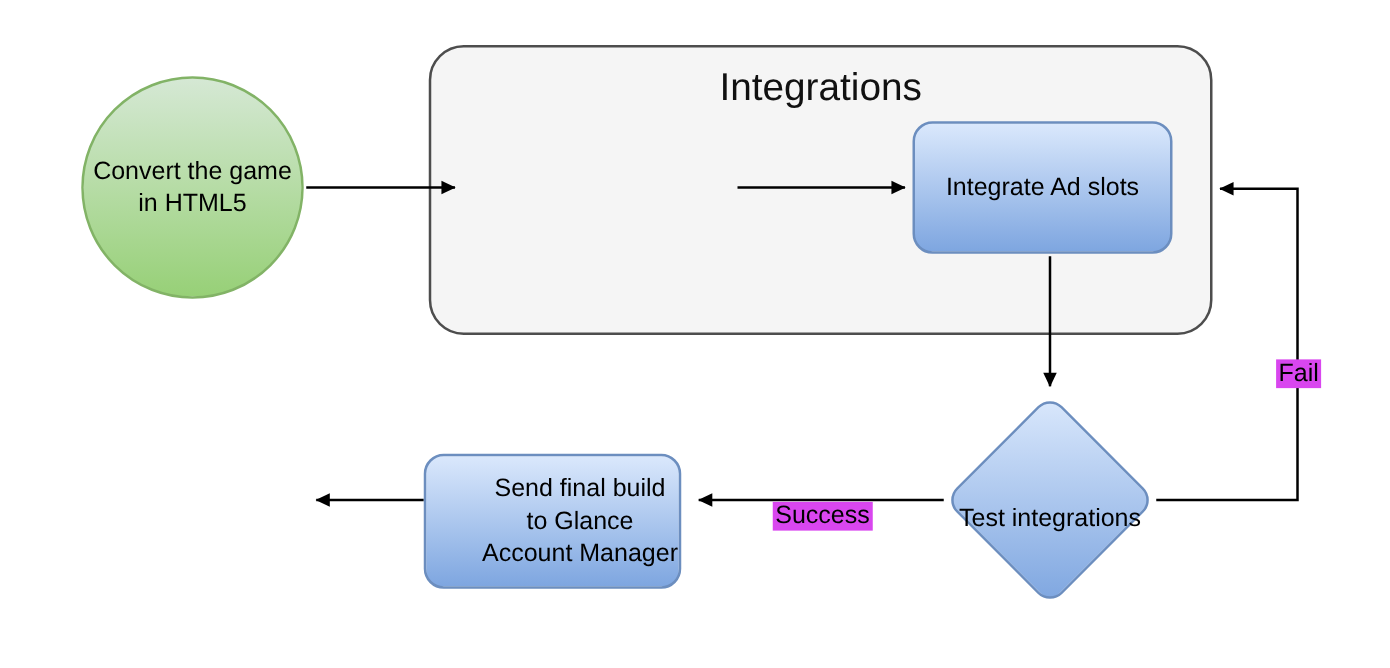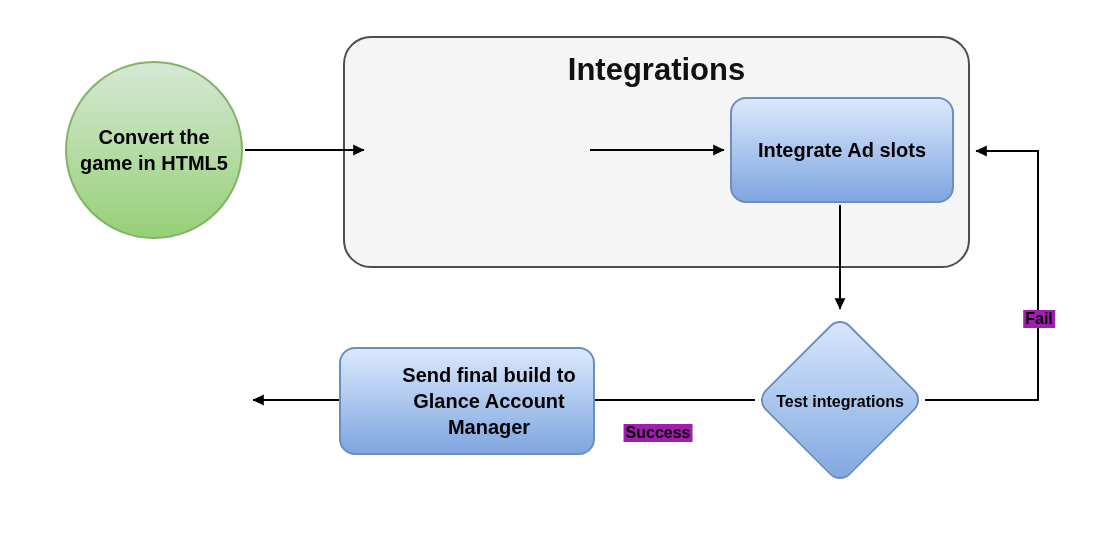--- a/index.html
+++ b/index.html
@@ -1,47 +1,47 @@
 <!DOCTYPE html>
 <html><head>
 <meta charset="utf-8">
 <style>
   html,body{margin:0;padding:0;background:#ffffff;}
   #canvas{
     position:relative;width:1112px;height:534px;background:#ffffff;
-    font-family:"Liberation Sans",sans-serif;color:#000;overflow:hidden;font-weight:bold;
+    font-family:"Liberation Sans",sans-serif;color:#000;overflow:hidden;
   }
   .node{position:absolute;box-sizing:border-box;display:flex;align-items:center;justify-content:center;
     text-align:center;font-size:20px;line-height:26px;z-index:2;}
   .circle{border-radius:50%;}
   .circle.start{left:65px;top:61px;width:178px;height:178px;
     background:linear-gradient(#d5e8d4,#97d077);border:2px solid #82b366;justify-content:center;}
   .circle.live{left:67px;top:311px;width:180px;height:180px;
     background:linear-gradient(#f8cecc,#ea6b66);border:2px solid #b85450;}
   .group-box{position:absolute;left:343px;top:36px;width:627px;height:232px;box-sizing:border-box;
     background:#f5f5f5;border:2px solid #4d4d4d;border-radius:28px;z-index:0;}
   .group-title{position:absolute;left:0;right:0;top:14px;text-align:center;font-size:31px;color:#111;}
   .bluebox{background:linear-gradient(#dae8fc,#7ea6e0);border:2px solid #6c8ebf;border-radius:16px;}
   .bluebox.b1{left:370px;top:97px;width:218px;height:106px;}
-  .bluebox.b2{left:730px;top:97px;width:224px;height:106px;white-space:nowrap;}
-  .bluebox.send{left:339px;top:347px;width:256px;height:108px;padding-left:44px;}
+  .bluebox.b2{left:730px;top:97px;width:208px;height:106px;white-space:nowrap;}
+  .bluebox.send{left:339px;top:363px;width:206px;height:108px;padding-left:44px;}
   .label-clip{display:inline-block;}
   .w160{max-width:162px;}
   .w170{max-width:176px;}
   .w190{max-width:192px;}
   .diamond-wrap{position:absolute;left:840px;top:400px;width:0;height:0;z-index:2;}
   .diamond-shape{position:absolute;left:-60px;top:-60px;width:120px;height:120px;box-sizing:border-box;
     transform:rotate(45deg);border-radius:14px;
     background:linear-gradient(135deg,#dae8fc,#7ea6e0);border:2px solid #6c8ebf;}
-  .diamond-label{position:absolute;left:0;top:2px;transform:translate(-50%,-50%);
-    white-space:nowrap;font-size:16px;}
+  .diamond-label{position:absolute;left:0;top:15px;transform:translate(-50%,-50%);
+    white-space:nowrap;font-size:20px;}
   #arrows{position:absolute;left:0;top:0;z-index:1;}
   #arrows path{stroke:#000;stroke-width:2;fill:none;}
-  .edge-label{position:absolute;transform:translate(-50%,-50%);background:#a21caf;
-    padding:0 2px;font-size:16px;z-index:3;margin-top:20px;}
+  .edge-label{position:absolute;transform:translate(-50%,-50%);background:#d946ef;
+    padding:0 2px;font-size:20px;z-index:3;}
   .edge-label.success{left:658px;top:413px;}
   .edge-label.fail{left:1039px;top:299px;}
 </style>
 </head>
 <body>
 
 <div id="canvas">
 
   <div class="group-box">
     <div class="group-title">Integrations</div>

